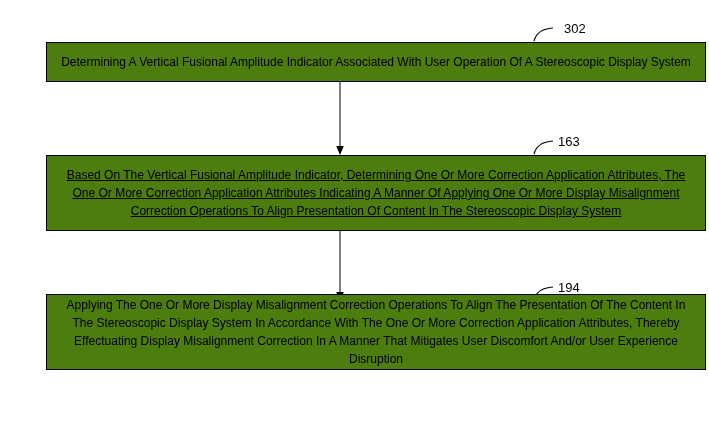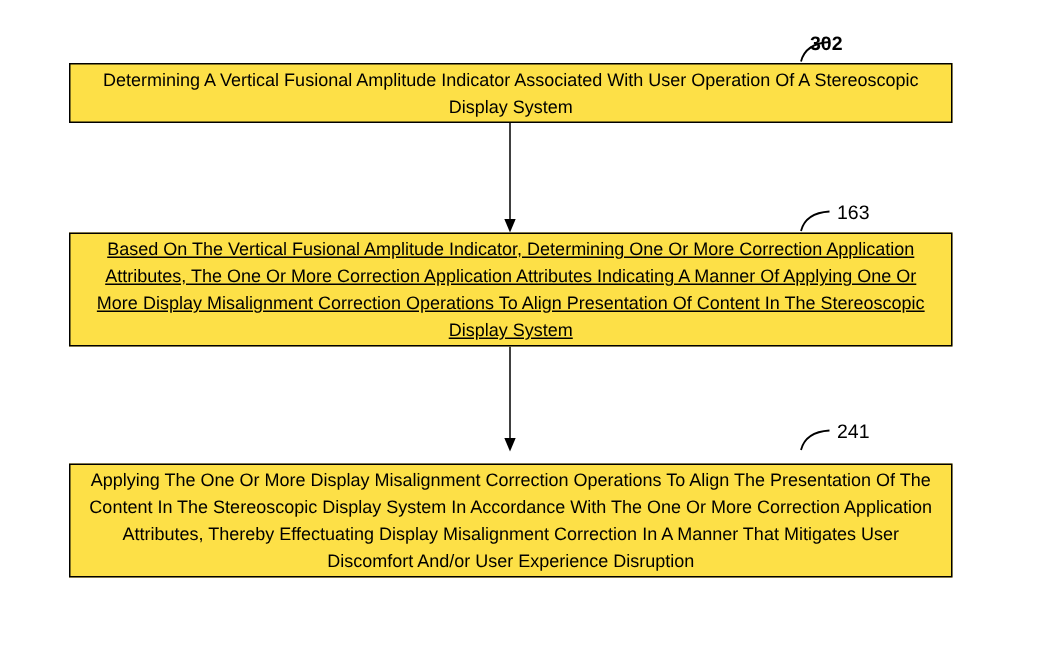--- a/index.html
+++ b/index.html
@@ -12,41 +12,41 @@
     width: 709px;
     height: 442px;
     background: #ffffff;
     font-family: "Liberation Sans", sans-serif;
     color: #000000;
     overflow: hidden;
   }
   .step-box {
     position: absolute;
     left: 46px;
-    width: 589px;
+    width: 660px;
     box-sizing: border-box;
     border: 1px solid #000000;
-    background: #fde047;
+    background: #4d7c0f;
     display: flex;
     align-items: center;
     justify-content: center;
     text-align: center;
     font-size: 12px;
     line-height: 18px;
     padding: 2px 10px;
   }
   .box-0 { top: 42px;  height: 40px; }
   .box-1 { top: 155px; height: 76px; text-decoration: underline; }
-  .box-2 { top: 309px; height: 76px; }
+  .box-2 { top: 294px; height: 76px; }
   .ref-label {
     position: absolute;
     font-size: 13px;
     color: #000000;
   }
-  .ref-0 { left: 540px; top: 21px; font-weight: bold;  }
+  .ref-0 { left: 564px; top: 21px;  }
   .ref-1 { left: 558px; top: 134px; }
   .ref-2 { left: 558px; top: 280px; }
   svg.overlay {
     position: absolute;
     left: 0;
     top: 0;
     width: 709px;
     height: 442px;
     pointer-events: none;
   }
@@ -79,15 +79,15 @@
   <div class="ref-label ref-0">302</div>
 
   <div class="step-box box-1">
     <span>Based On The Vertical Fusional Amplitude Indicator, Determining One Or More Correction Application Attributes, The One Or More Correction Application Attributes Indicating A Manner Of Applying One Or More Display Misalignment Correction Operations To Align Presentation Of Content In The Stereoscopic Display System</span>
   </div>
   <div class="ref-label ref-1">163</div>
 
   <div class="step-box box-2">
     <span>Applying The One Or More Display Misalignment Correction Operations To Align The Presentation Of The Content In The Stereoscopic Display System In Accordance With The One Or More Correction Application Attributes, Thereby Effectuating Display Misalignment Correction In A Manner That Mitigates User Discomfort And/or User Experience Disruption</span>
   </div>
-  <div class="ref-label ref-2">241</div>
+  <div class="ref-label ref-2">194</div>
 
 </div>
 
 </body></html>

